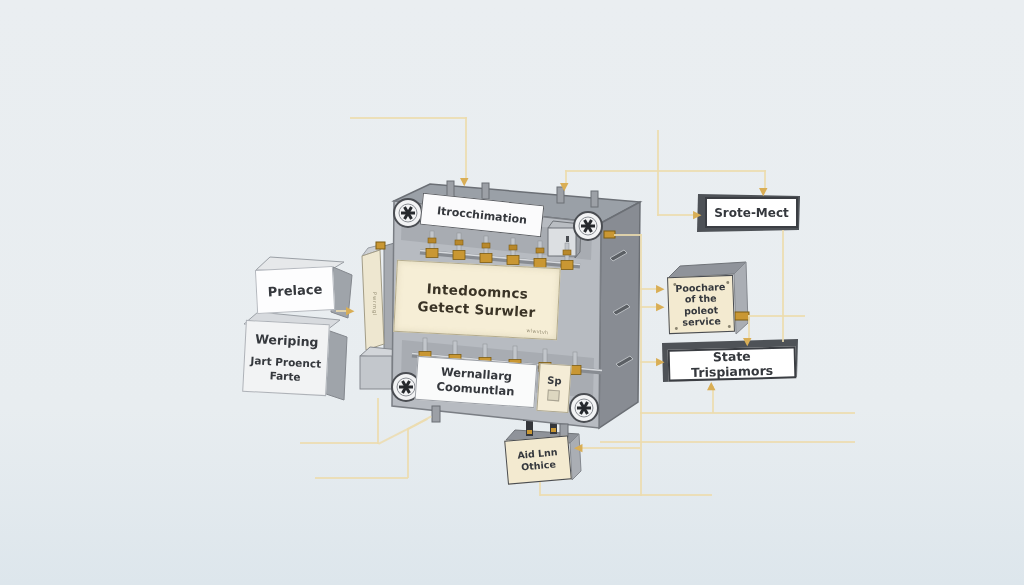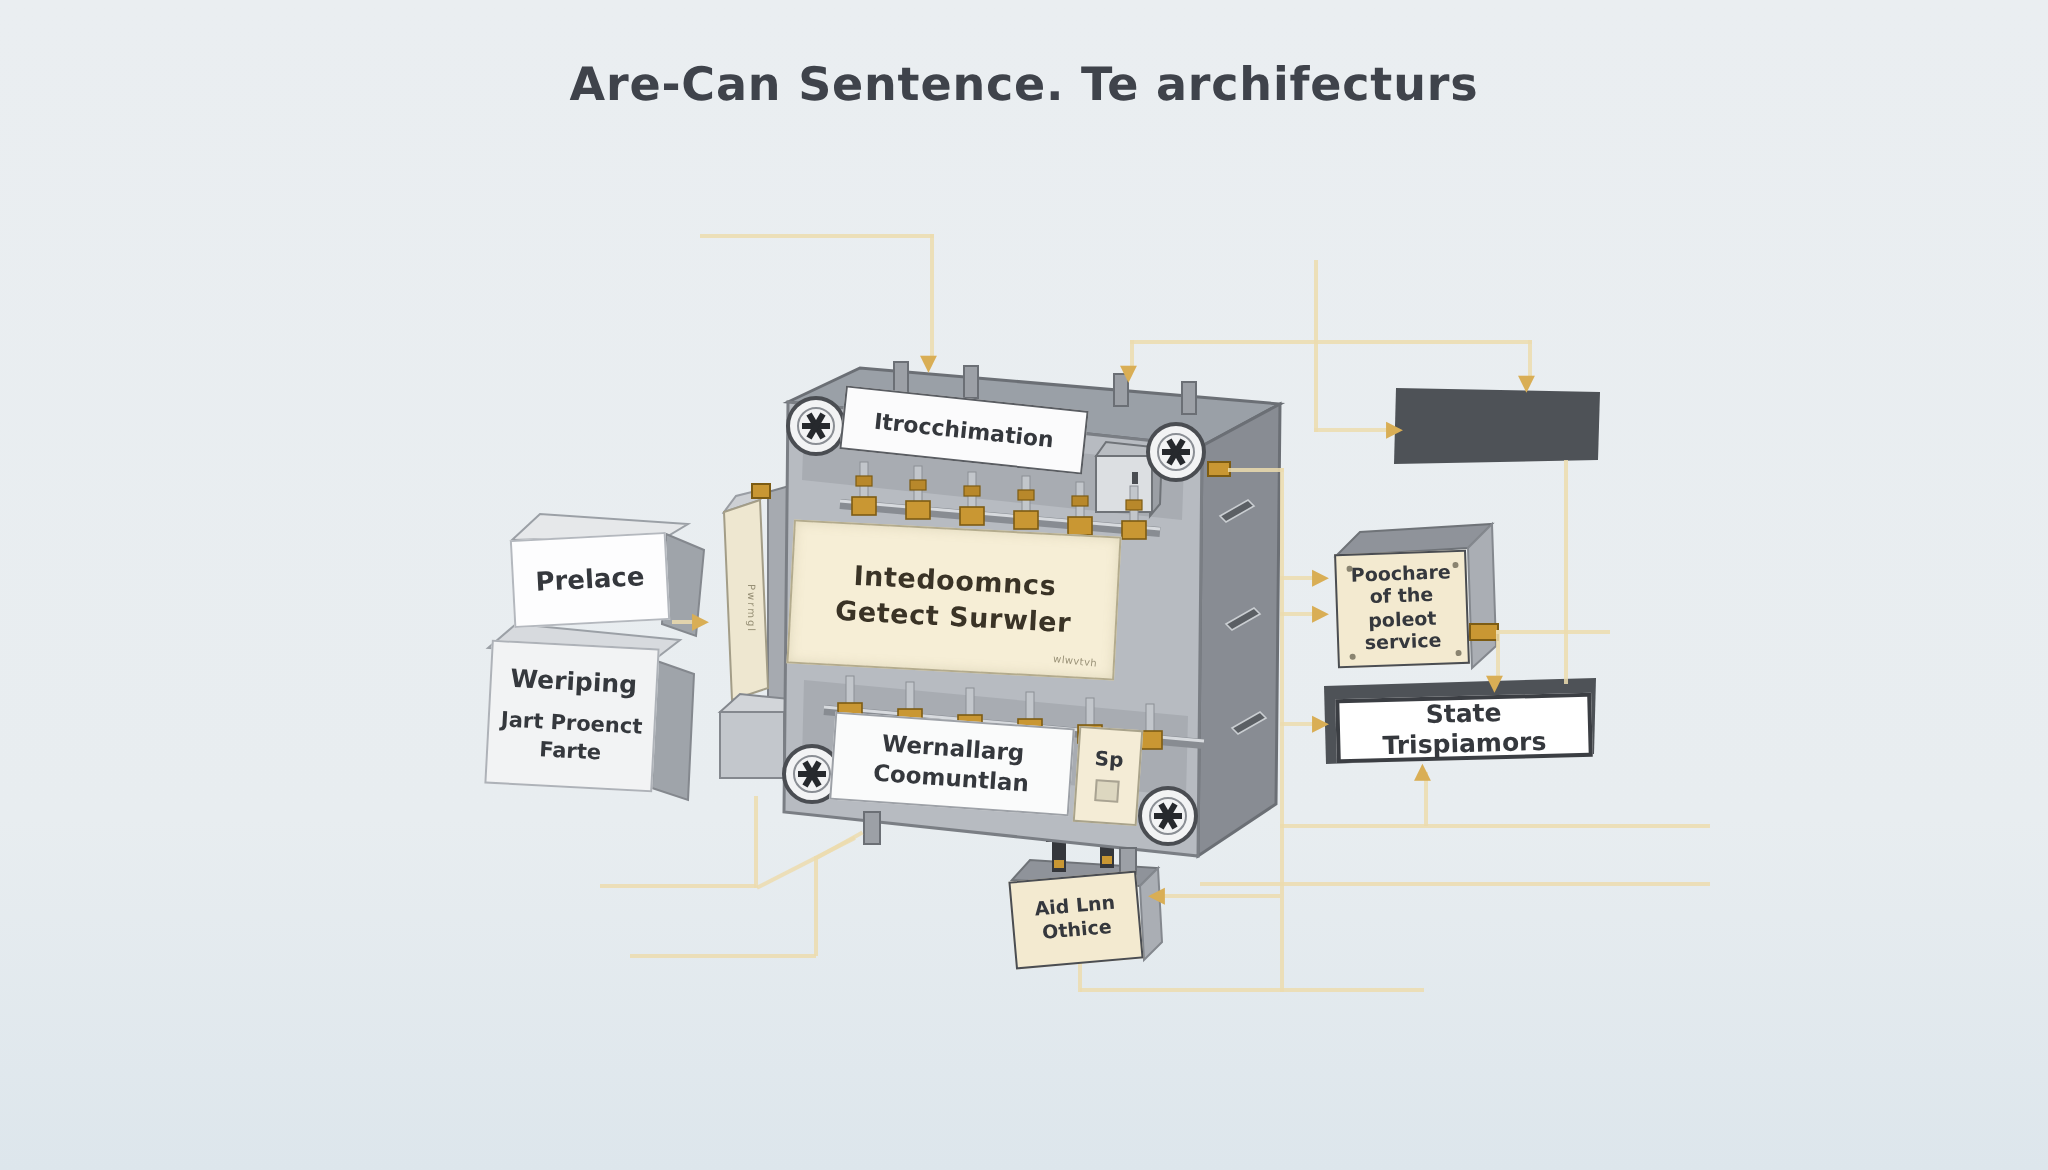--- a/index.html
+++ b/index.html
@@ -59,21 +59,20 @@
     justify-content:center;font-size:12.5px;font-weight:700;}
   .bx-aid{left:506px;top:438px;width:64px;height:44px;transform:rotate(-5deg);
     background:#f3ead0;border:1.5px solid #4a4d52;display:flex;flex-direction:column;
     align-items:center;justify-content:center;font-size:9.5px;font-weight:700;line-height:1.3;}
 </style>
 </head>
 <body>
 
 <div class="canvas">
 
-  <div class="title">Are-Can Sentence. Te archifecturs</div>
 
   <svg class="artwork" width="1024" height="585" viewBox="0 0 1024 585">
 
     <polygon points="698,194 800,196 799,230 697,232" fill="#4e5257"></polygon>
 
     <polygon points="662,343 798,339 797,377 663,382" fill="#4e5257"></polygon>
 
     <g>
       <polygon points="256,270 270,257 344,262 334,268" fill="#e6e8ea" stroke="#9ba0a6" stroke-width="1"></polygon>
       <polygon points="333,267 352,275 348,318 331,312" fill="#9fa4aa" stroke="#84888e" stroke-width="1"></polygon>
@@ -302,20 +301,23 @@
   <div class="bx bx-prelace">
     <span>Prelace</span>
   </div>
 
   <div class="bx bx-weriping">
     <span class="l1">Weriping</span>
     <span class="l2">Jart Proenct</span>
     <span class="l3">Farte</span>
   </div>
 
+  <div class="bx bx-srote">
+    <span>Srote-Mect</span>
+  </div>
 
   <div class="bx bx-poochare">
     <span class="screws"></span>
     <span>Poochare</span>
     <span>of the</span>
     <span>poleot</span>
     <span>service</span>
   </div>
 
   <div class="bx bx-state">

